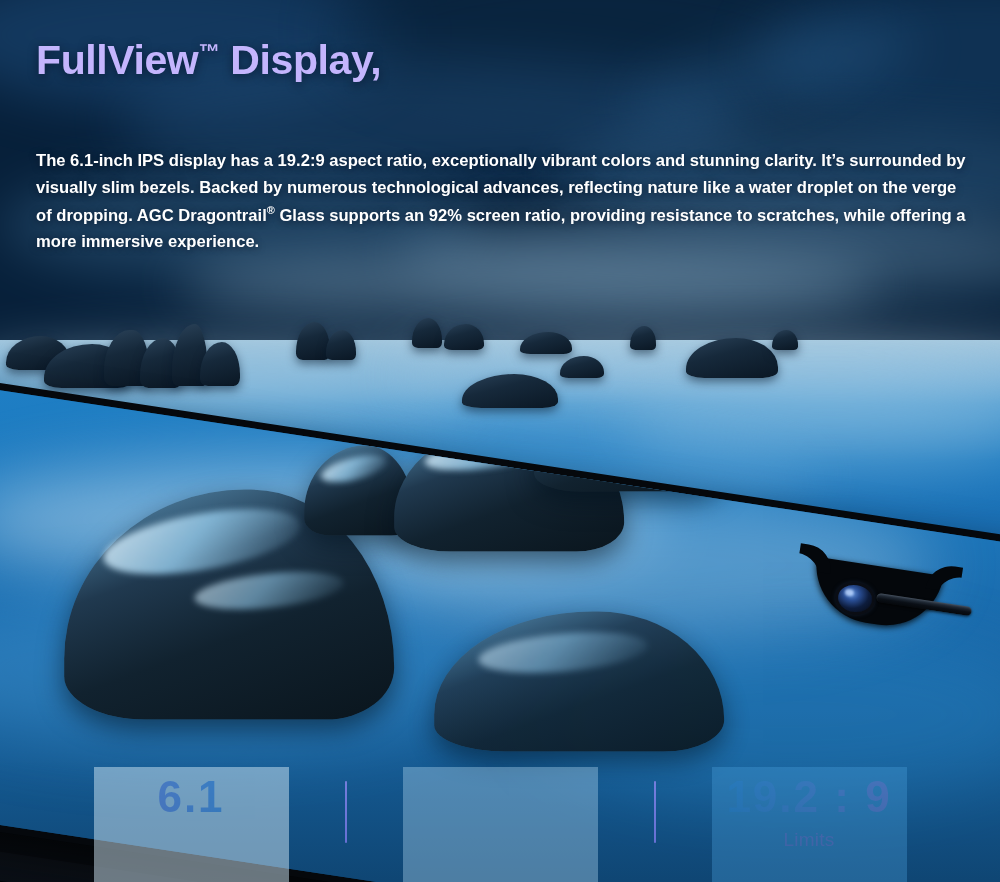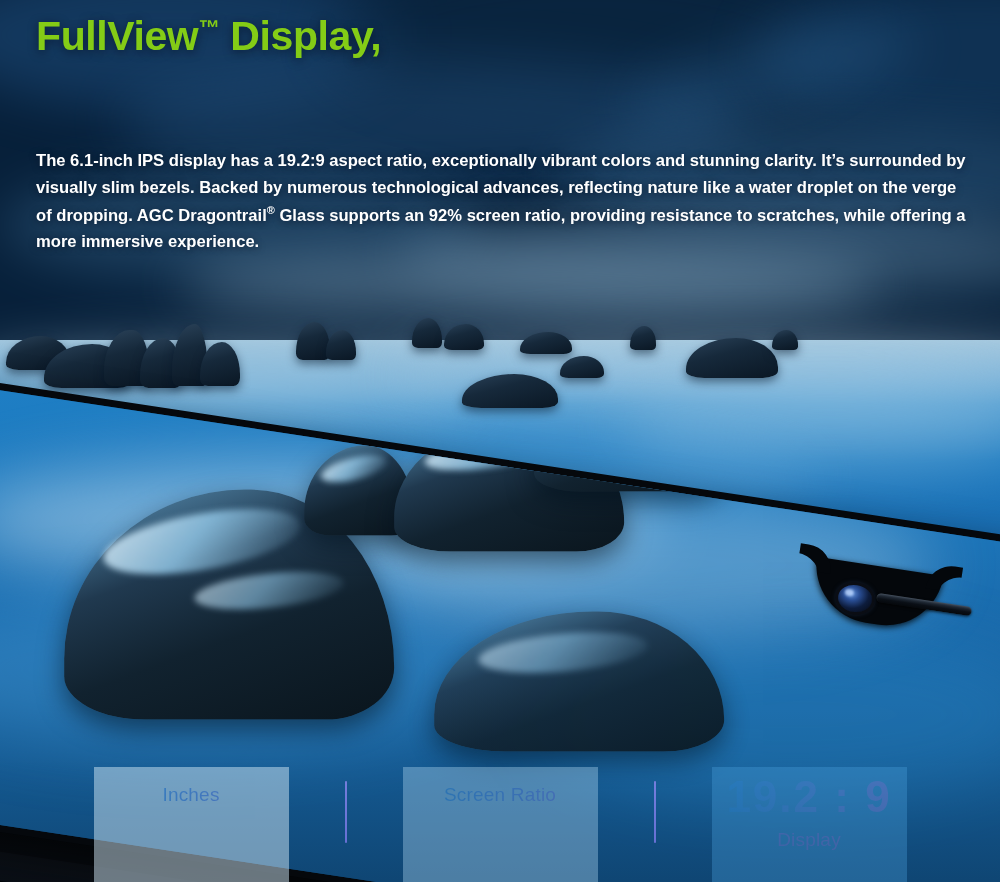--- a/index.html
+++ b/index.html
@@ -163,22 +163,22 @@
   .speaker {
     position:absolute; left:876px; top:600px;
     width:96px; height:9px; border-radius:6px;
     transform:rotate(8.6deg);
     background:linear-gradient(180deg,#2e3a49,#0a0f16 60%,#05080c);
     box-shadow:0 1px 2px rgba(255,255,255,.12) inset, 0 1px 3px rgba(0,0,0,.7);
   }
 
   
   .headline {
-    position:absolute; left:36px; top:12px;
-    font-size:41px; line-height:1.18; font-weight:700; color:#84cc16;
+    position:absolute; left:36px; top:36px;
+    font-size:41px; line-height:1.18; font-weight:700; color:#c4b5fd;
     letter-spacing:-.4px;
     text-shadow:0 2px 10px rgba(0,10,25,.55);
   }
   .headline .sup { font-size:.52em; vertical-align:super; font-weight:700; }
   .body {
     position:absolute; left:36px; top:148px; width:938px;
     font-size:16.6px; line-height:1.62; font-weight:600; color:#ffffff;
     text-shadow:0 1px 7px rgba(0,12,28,.6);
   }
   .body .reg { font-size:.66em; vertical-align:super; }
@@ -304,26 +304,25 @@
   <h1 class="headline">
     <span>FullView</span><span class="sup">™</span><span> Display,</span><br>
   </h1>
 
   <p class="body">
     <span>The 6.1-inch IPS display has a 19.2:9 aspect ratio, exceptionally vibrant colors and stunning clarity. It’s surrounded by visually slim bezels. Backed by numerous technological advances, reflecting nature like a water droplet on the verge of dropping. AGC Dragontrail</span><span class="reg">®</span><span> Glass supports an 92% screen ratio, providing resistance to scratches, while offering a more immersive experience.</span>
   </p>
 
   <div class="stats">
     <div class="stat s1">
-      <div class="lbl">Inches</div>
+      <div class="num">6.1</div>
     </div>
     <div class="divider dsp"></div>
     <div class="stat s2">
-      <div class="lbl">Screen Ratio</div>
     </div>
     <div class="divider dsp"></div>
     <div class="stat s3">
       <div class="num">19.2 : 9</div>
-      <div class="lbl">Display</div>
+      <div class="lbl">Limits</div>
     </div>
   </div>
 
 </div>
 
 </body></html>

